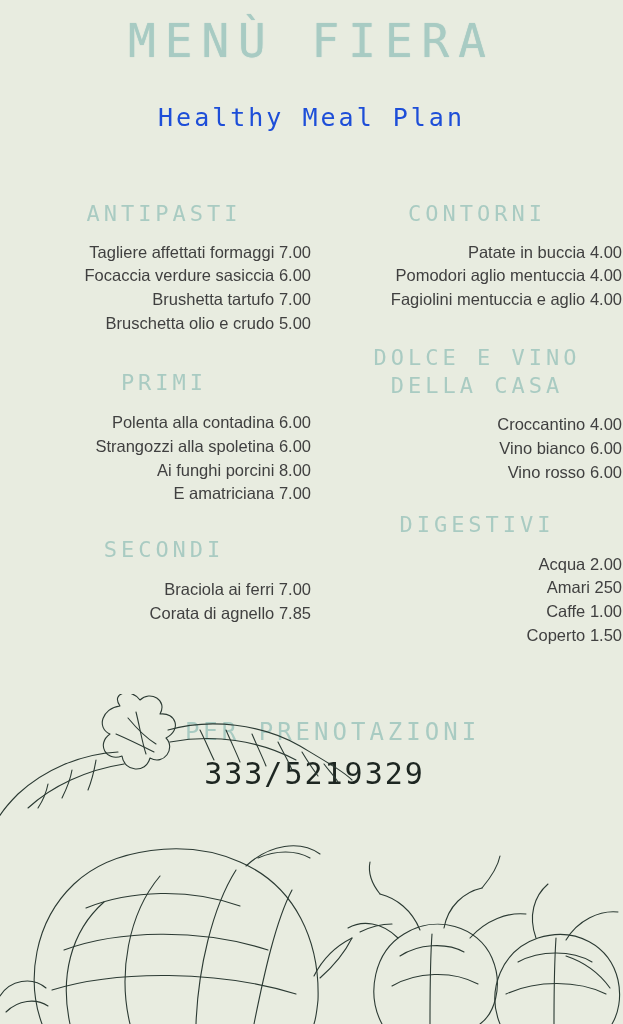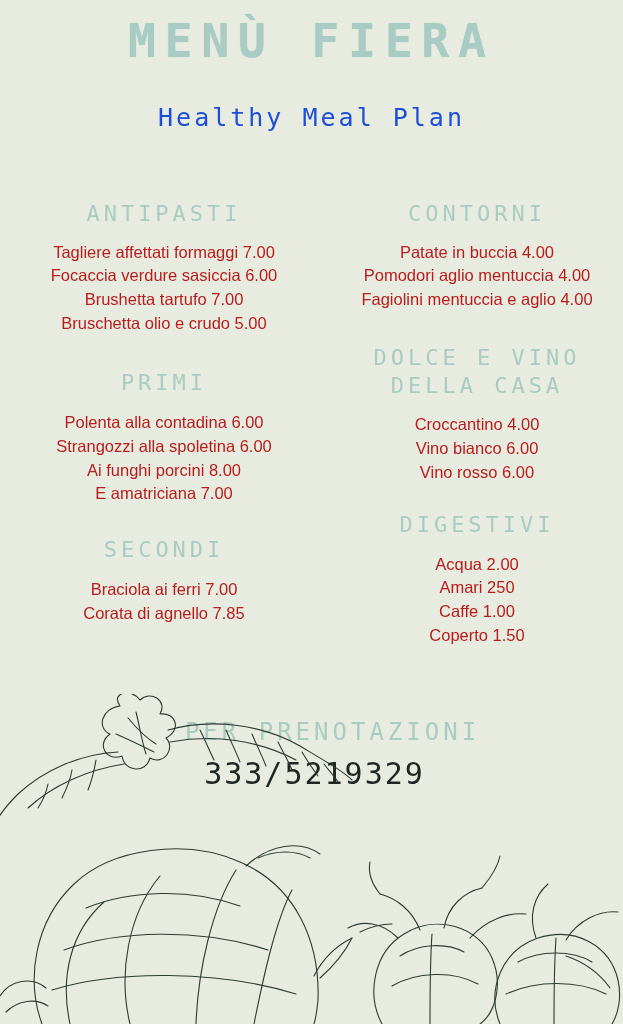--- a/index.html
+++ b/index.html
@@ -22,21 +22,21 @@
     overflow: hidden;
   }
 
   
   .title {
     text-align: center;
     color: #a8cbc3;
     font-family: "DejaVu Sans Mono", monospace;
     font-size: 46px;
     letter-spacing: 9px;
-    font-weight: 700;
+    font-weight: 400;
     margin-top: 16px;
     line-height: 1.1;
     text-shadow: 0 0 1px #a8cbc3;
   }
   .subtitle {
     text-align: center;
     color: #1d4ed8;
     font-family: "DejaVu Sans Mono", monospace;
     font-size: 25px;
     letter-spacing: 3px;
@@ -66,22 +66,22 @@
     font-family: "DejaVu Sans Mono", monospace;
     font-size: 22px;
     letter-spacing: 4px;
     margin: 0 0 14px 0;
     line-height: 1.25;
     white-space: nowrap;
   }
   .sec-title.two-line { white-space: normal; }
 
   .items {
-    text-align: center;
-    color: #b91c1c;
+    text-align: right;
+    color: #404040;
     font-family: "Liberation Sans", sans-serif;
     font-size: 16.5px;
     line-height: 1.45;
   }
   .items div { white-space: nowrap; }
 
   
   .s-antipasti .sec-title { margin-bottom: 13px; }
   .s-primi { margin-top: 33px; }
   .s-secondi { margin-top: 30px; }

